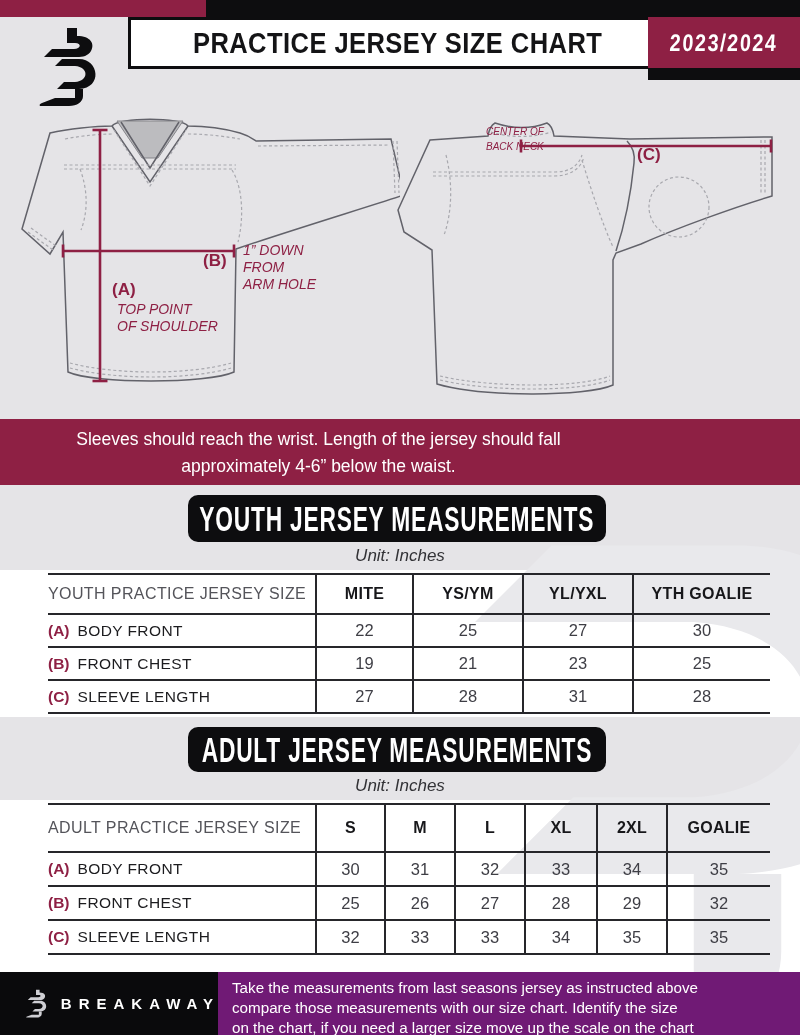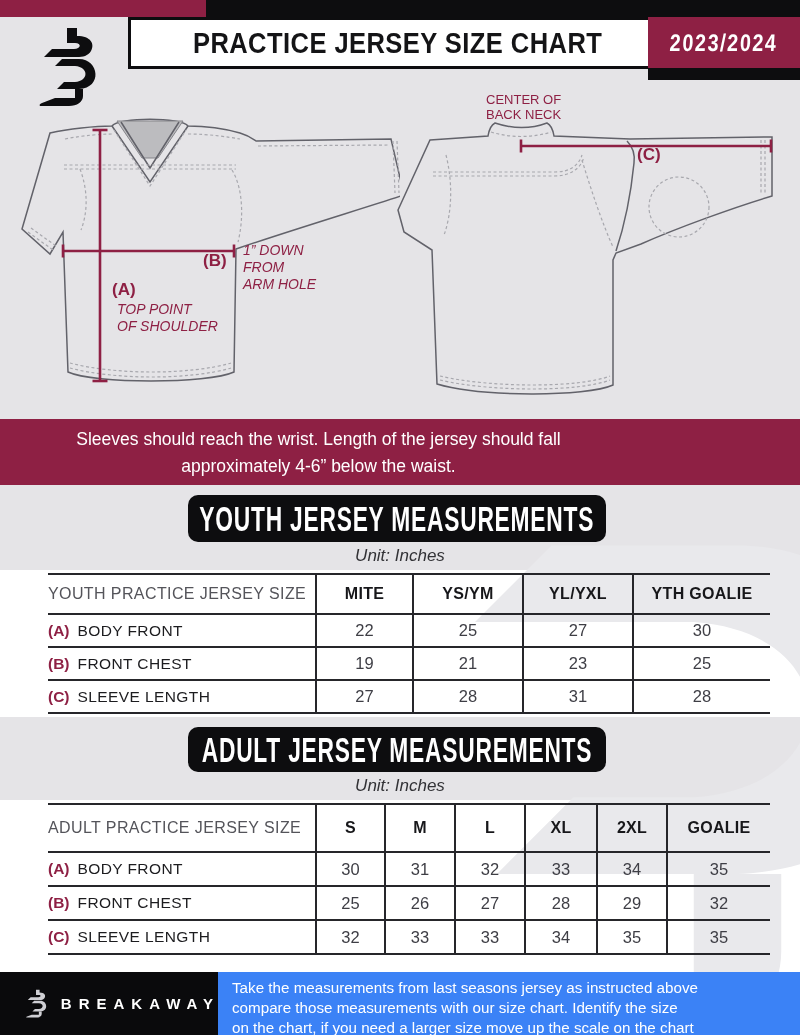--- a/index.html
+++ b/index.html
@@ -28,21 +28,21 @@
   .year-badge span{color:#fff;font-weight:bold;font-size:24px;letter-spacing:2px;white-space:nowrap;
                    transform:scaleX(.82) skewX(-4deg);}
   .year-underline{position:absolute;left:648px;top:68px;width:152px;height:12px;background:#0D0D0F;}
 
   
   .front-svg{position:absolute;left:0;top:108px;width:400px;height:300px;}
   .back-svg{position:absolute;left:395px;top:85px;width:405px;height:330px;}
   .m-label{position:absolute;color:#8E2044;}
   .m-key{font-weight:bold;font-size:16px;font-style:normal;}
   .m-it{font-style:italic;font-size:14px;line-height:17px;font-weight:500;}
-  .m-it-sm{font-size:13px;line-height:15px;font-weight:500;}
+  .m-it-sm{font-style:italic;font-size:10px;line-height:15px;font-weight:500;margin-top:32px;}
 
   
   .banner-text{position:absolute;left:0;top:419px;width:637px;height:66px;color:#fff;
                text-align:center;font-size:17.5px;line-height:27px;padding-top:7px;box-sizing:border-box;}
 
   
   .sec-box{position:absolute;left:188px;width:418px;background:#0D0D0F;border-radius:10px;
            display:flex;align-items:center;justify-content:center;}
   .sec-box span{color:#fff;font-weight:bold;font-size:30px;letter-spacing:1px;white-space:nowrap;
                 transform:scale(.76,1.18);}
@@ -62,21 +62,21 @@
   .size-hdr{font-weight:bold;font-size:16px;color:#17171A;letter-spacing:.3px;}
   .row-lbl{padding-left:24px;}
   .row-key{color:#8E2044;font-weight:bold;font-size:15.5px;}
   .row-name{color:#1C1C1F;font-size:15.5px;letter-spacing:.4px;margin-left:8px;font-weight:500;margin-top:28px;}
   .val{color:#3E3E45;font-size:16.5px;}
 
   
   .footer-black{position:absolute;left:0;top:972px;width:220px;height:63px;background:#0A0A0C;
                 display:flex;align-items:center;padding-left:26px;box-sizing:border-box;}
   .brand-name{color:#fff;font-weight:bold;font-size:15px;letter-spacing:7px;margin-left:12px;}
-  .footer-maroon{position:absolute;left:218px;top:972px;width:582px;height:63px;background:#3b82f6;
+  .footer-maroon{position:absolute;left:218px;top:972px;width:582px;height:63px;background:#701a75;
                  box-sizing:border-box;padding:6px 8px 0 14px;color:#fff;font-size:15.2px;line-height:19.8px;}
 
   .jersey-line{stroke:#62626A;stroke-width:1.5;fill:none;}
   .jersey-dash{stroke:#A8A8AE;stroke-width:1.2;fill:none;stroke-dasharray:3,2.5;}
   .measure{stroke:#8E2044;stroke-width:2.6;fill:none;}
 </style>
 </head>
 <body>
 
 <div class="page">

